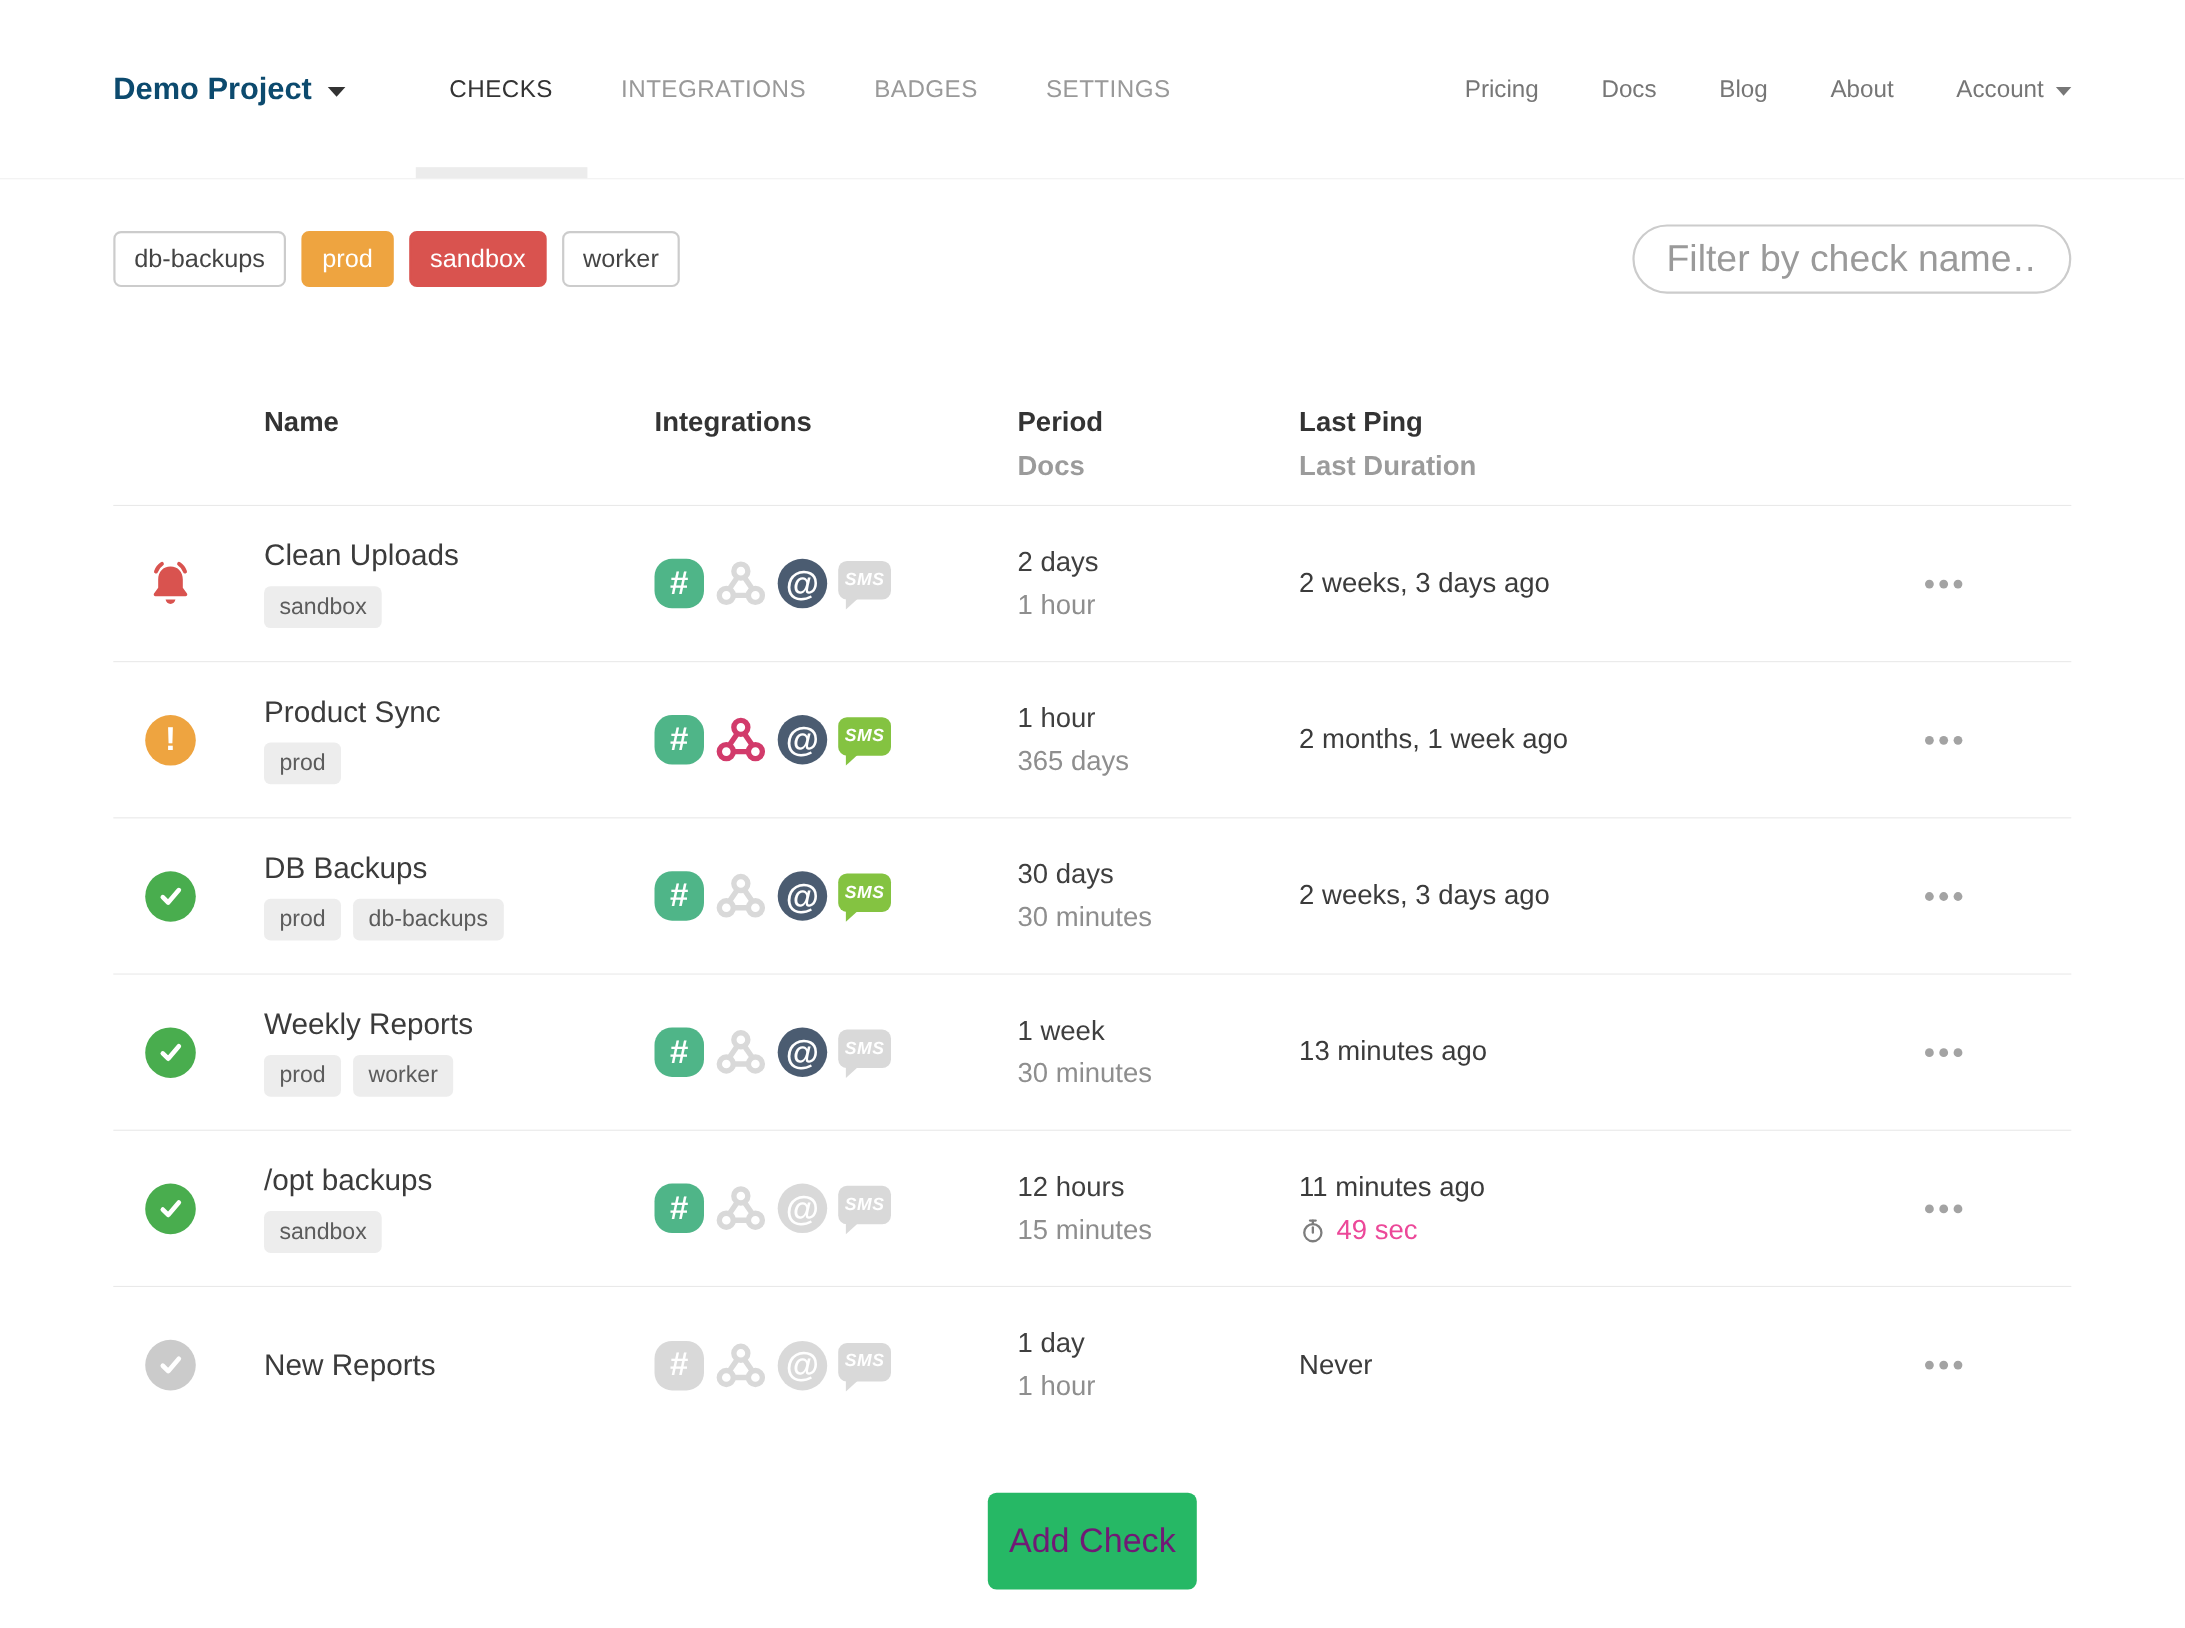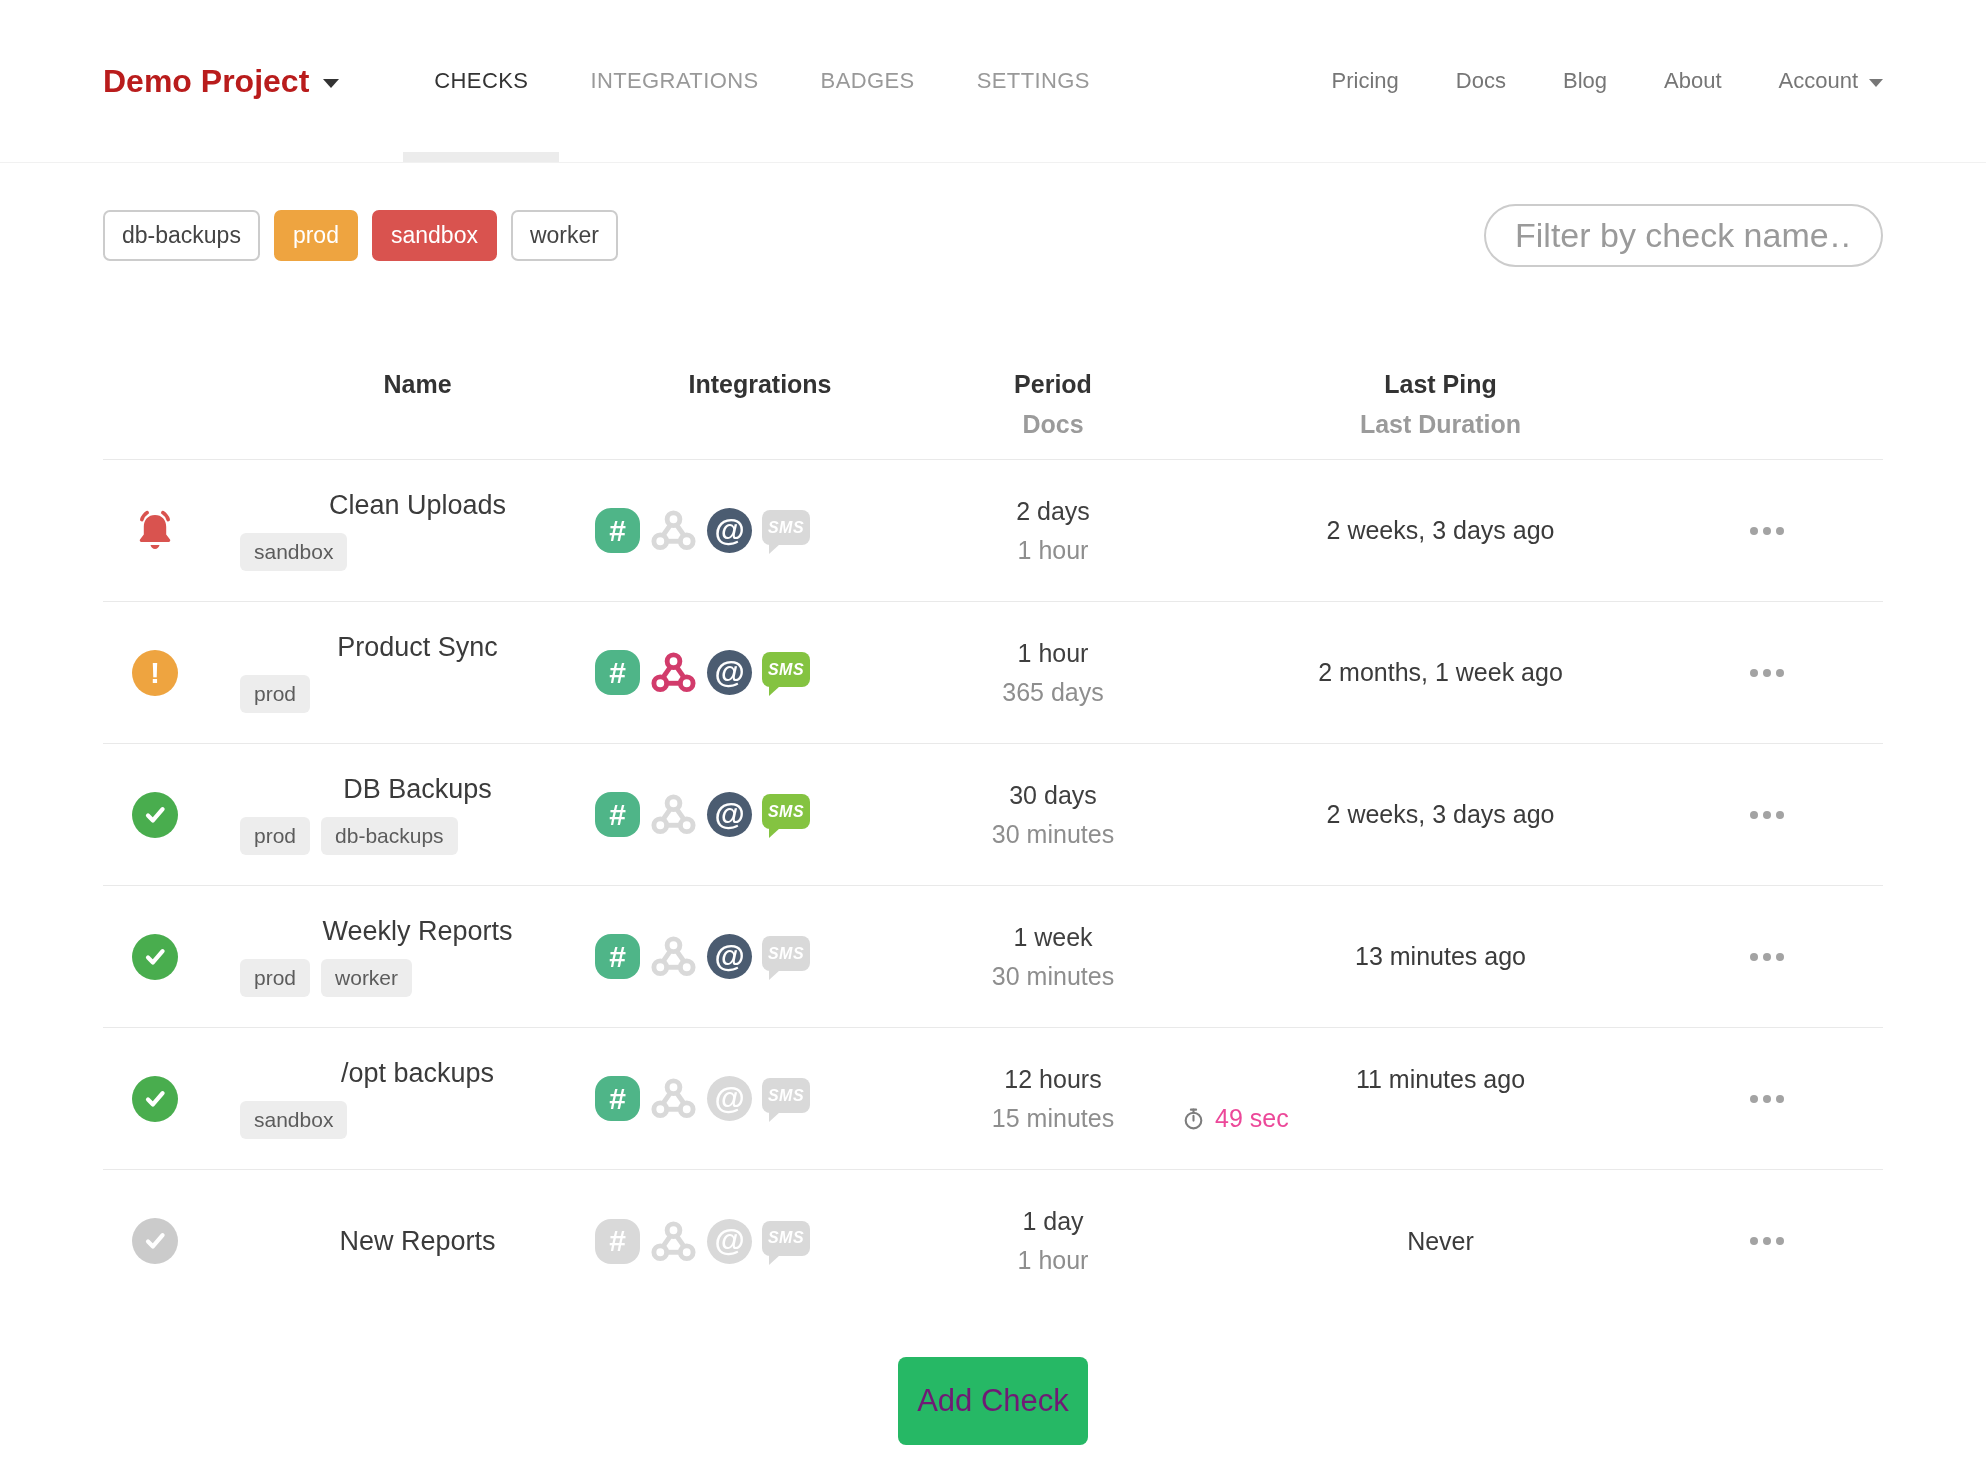--- a/index.html
+++ b/index.html
@@ -2,42 +2,42 @@
 <html><head>
 <meta charset="utf-8">
 <style>
   * { box-sizing: border-box; margin: 0; padding: 0; }
   body { background: #fff; font-family: "Liberation Sans", "DejaVu Sans", sans-serif; }
   .page { width: 1986px; height: 1480px; background: #fff; overflow: hidden; position: relative; }
 
   
   nav { height: 163px; display: flex; align-items: stretch; padding: 0 103px; border-bottom: 1px solid #f1f1f1; }
   .project { display: flex; align-items: center; gap: 14px; margin-right: 64px; cursor: pointer; }
-  .project span { font-size: 32px; font-weight: bold; color: #b91c1c; }
+  .project span { font-size: 28px; font-weight: bold; color: #0c4a6e; }
   .caret { width: 0; height: 0; border-left: 8px solid transparent; border-right: 8px solid transparent; border-top: 9px solid #333; display: inline-block; margin-top: 4px; }
   .caret.gray { border-left-width: 7px; border-right-width: 7px; border-top-width: 8px; border-top-color: #777; }
   .tabs { display: flex; align-items: stretch; }
   .tab { display: flex; align-items: center; padding: 12px 31px; font-size: 22px; letter-spacing: 0.4px; color: #999; position: relative; cursor: pointer; text-decoration: none; }
   .tab[data-active="true"] { color: #333; }
   .tab[data-active="true"]::after { content: ""; position: absolute; left: 0; right: 0; bottom: 0; height: 10px; background: #ececec; }
   .links { margin-left: auto; display: flex; align-items: center; gap: 57px; }
   .links a { font-size: 22px; color: #767676; text-decoration: none; cursor: pointer; display: flex; align-items: center; gap: 11px; }
 
   
   .toolbar { margin: 40px 103px 0; display: flex; align-items: center; height: 64px; }
   .tag-filters { display: flex; gap: 14px; }
   .tag-btn { font-family: inherit; font-size: 23px; padding: 10px 17px; border-radius: 7px; border: 2px solid #ccc; background: #fff; color: #444; cursor: pointer; }
   .tag-btn[data-variant="orange"] { background: #eea440; border-color: #eea440; color: #fff; }
   .tag-btn[data-variant="red"] { background: #d9534f; border-color: #d9534f; color: #fff; }
   .filter-input { margin-left: auto; width: 399px; height: 63px; border: 2px solid #ccc; border-radius: 32px; padding: 10px 29px; font-family: inherit; font-size: 34px; color: #555; outline: none; }
   .filter-input::placeholder { color: #9a9a9a; }
 
   
   .table { margin: 0 103px; }
-  .thead, .row { display: grid; grid-template-columns: 137px 355px 330px 256px 519px 1fr; align-items: center; text-align: center; }
+  .thead, .row { display: grid; grid-template-columns: 137px 355px 330px 256px 519px 1fr; align-items: center; }
   .thead { margin-top: 103px; padding-bottom: 20px; border-bottom: 1px solid #e9e9e9; align-items: start; }
   .thead .h1 { font-size: 25px; font-weight: bold; color: #333; }
   .thead .h2 { font-size: 25px; font-weight: bold; color: #9b9b9b; margin-top: 11px; }
   .row { height: 142px; border-bottom: 1px solid #e9e9e9; }
   .row:last-child { border-bottom: none; }
 
   
   .status-icon { margin-left: 28px; width: 48px; display: flex; justify-content: center; }
   .status-icon .v { display: none; }
   .status-icon[data-status="down"] .v-down { display: flex; color: #d9534f; }

